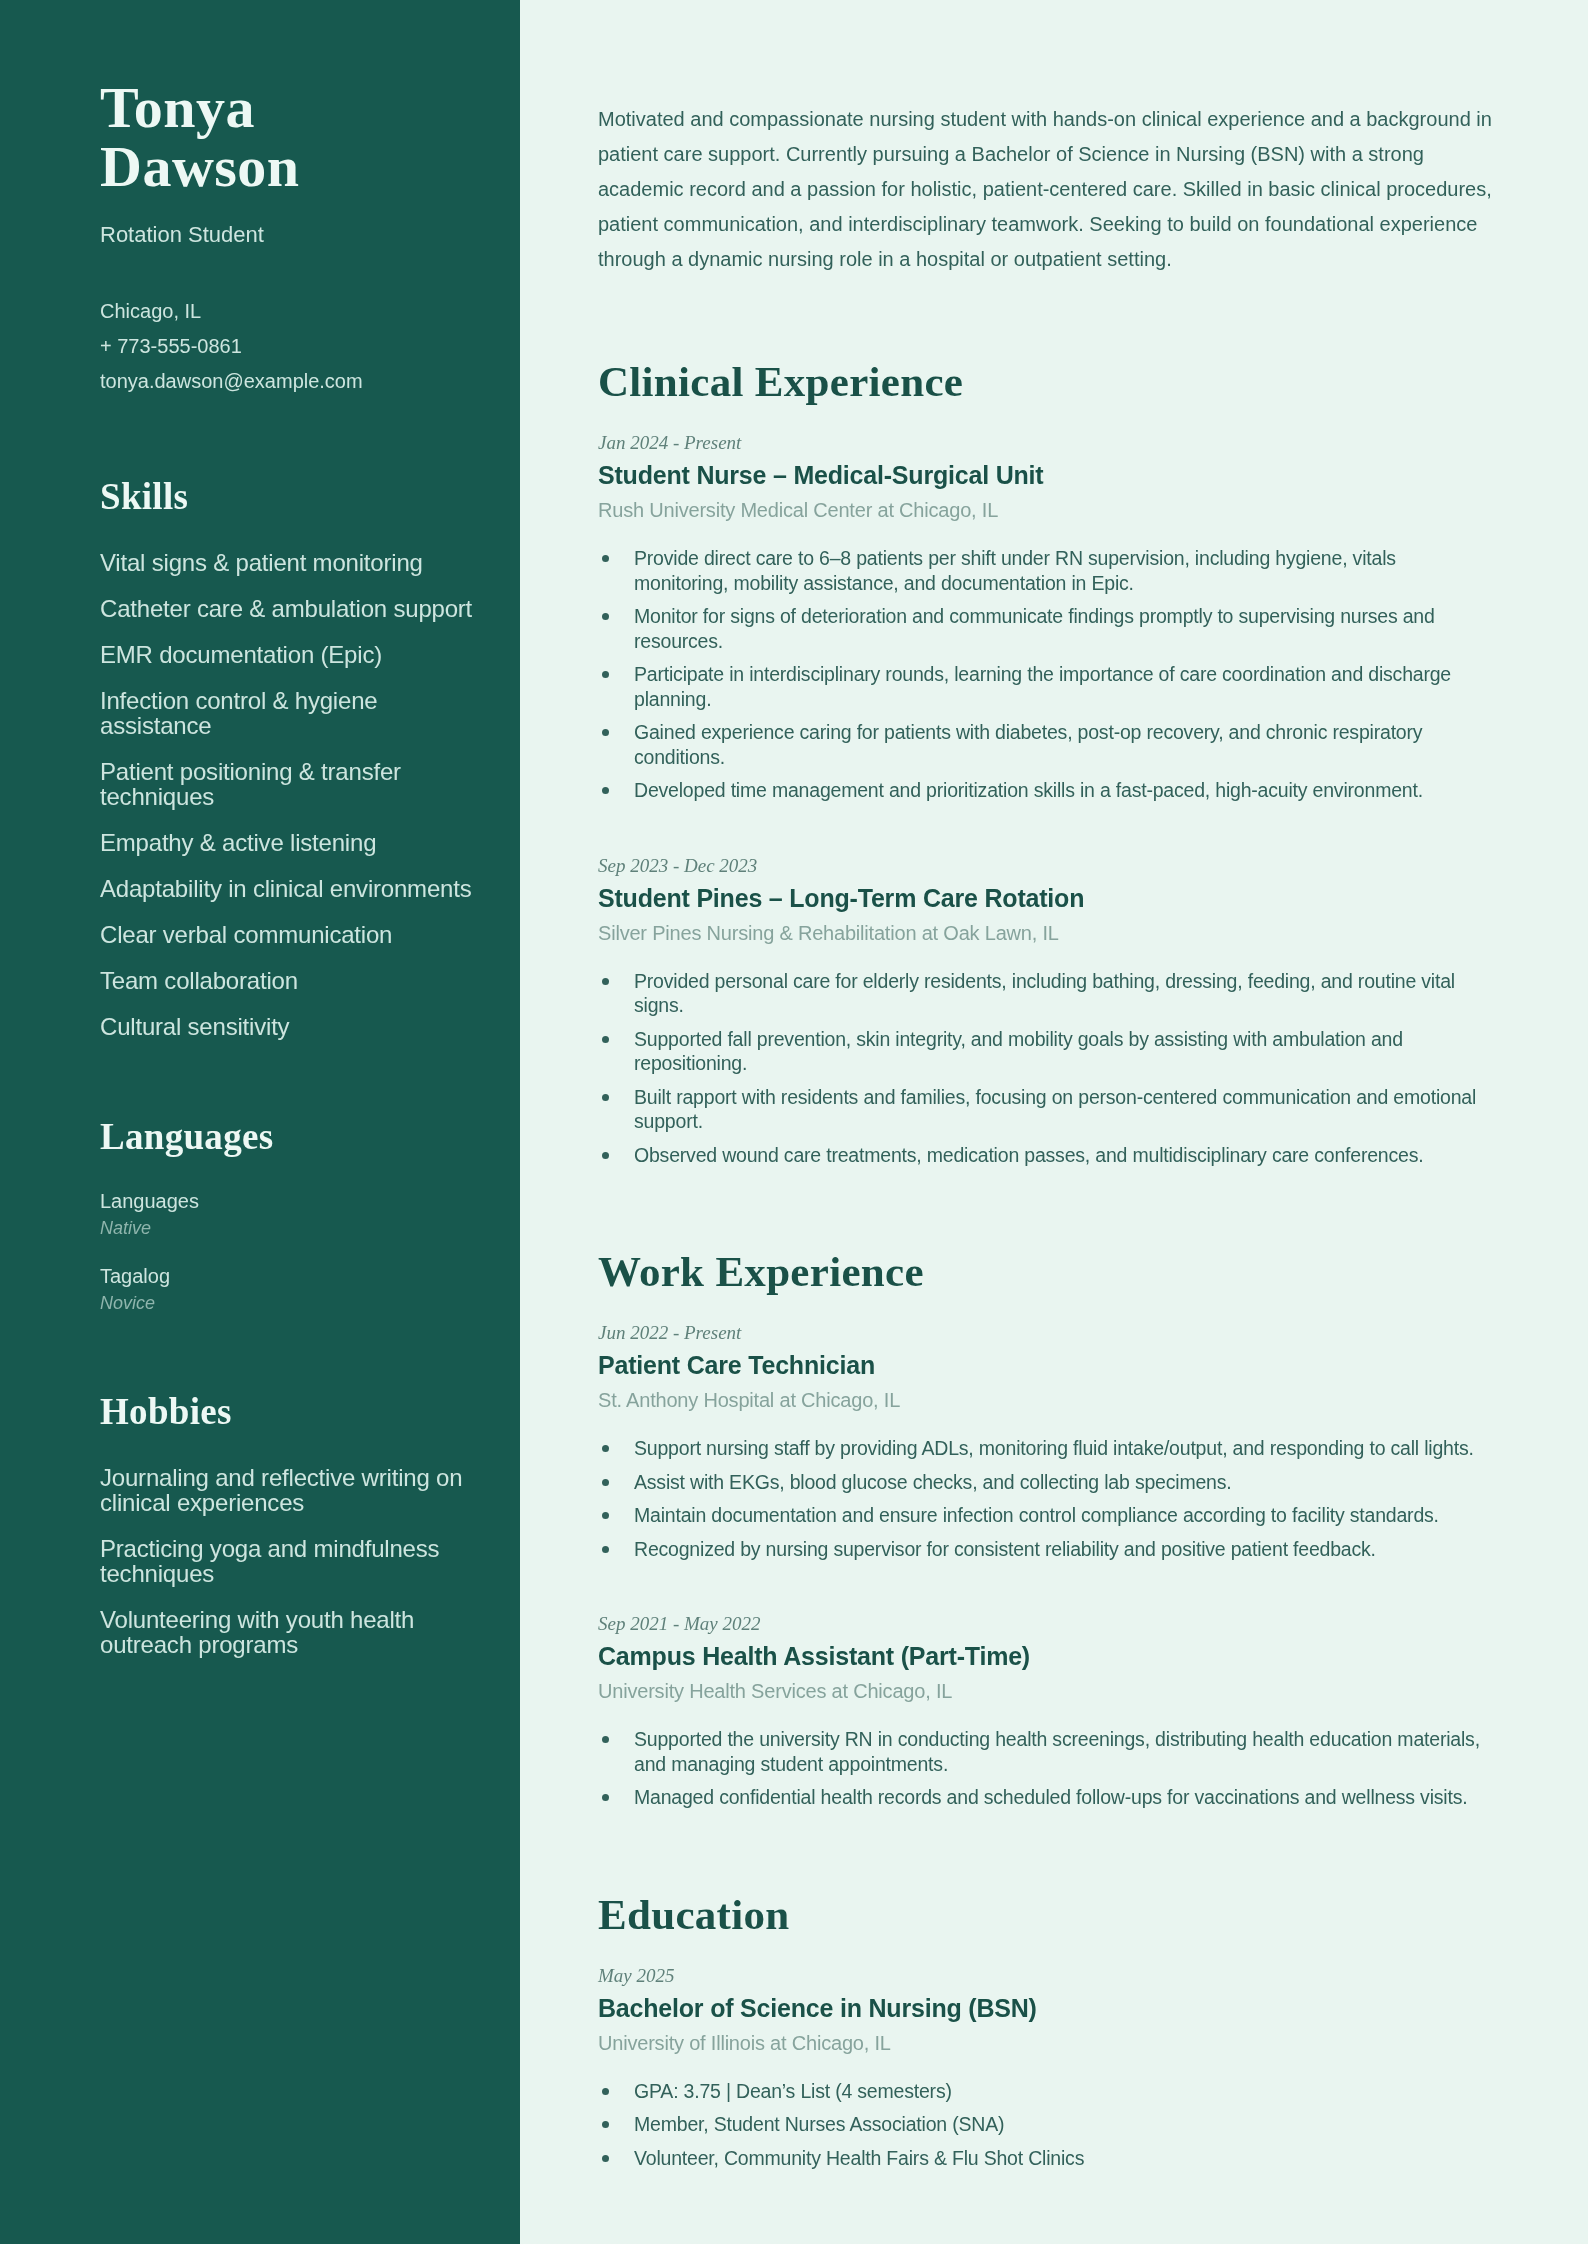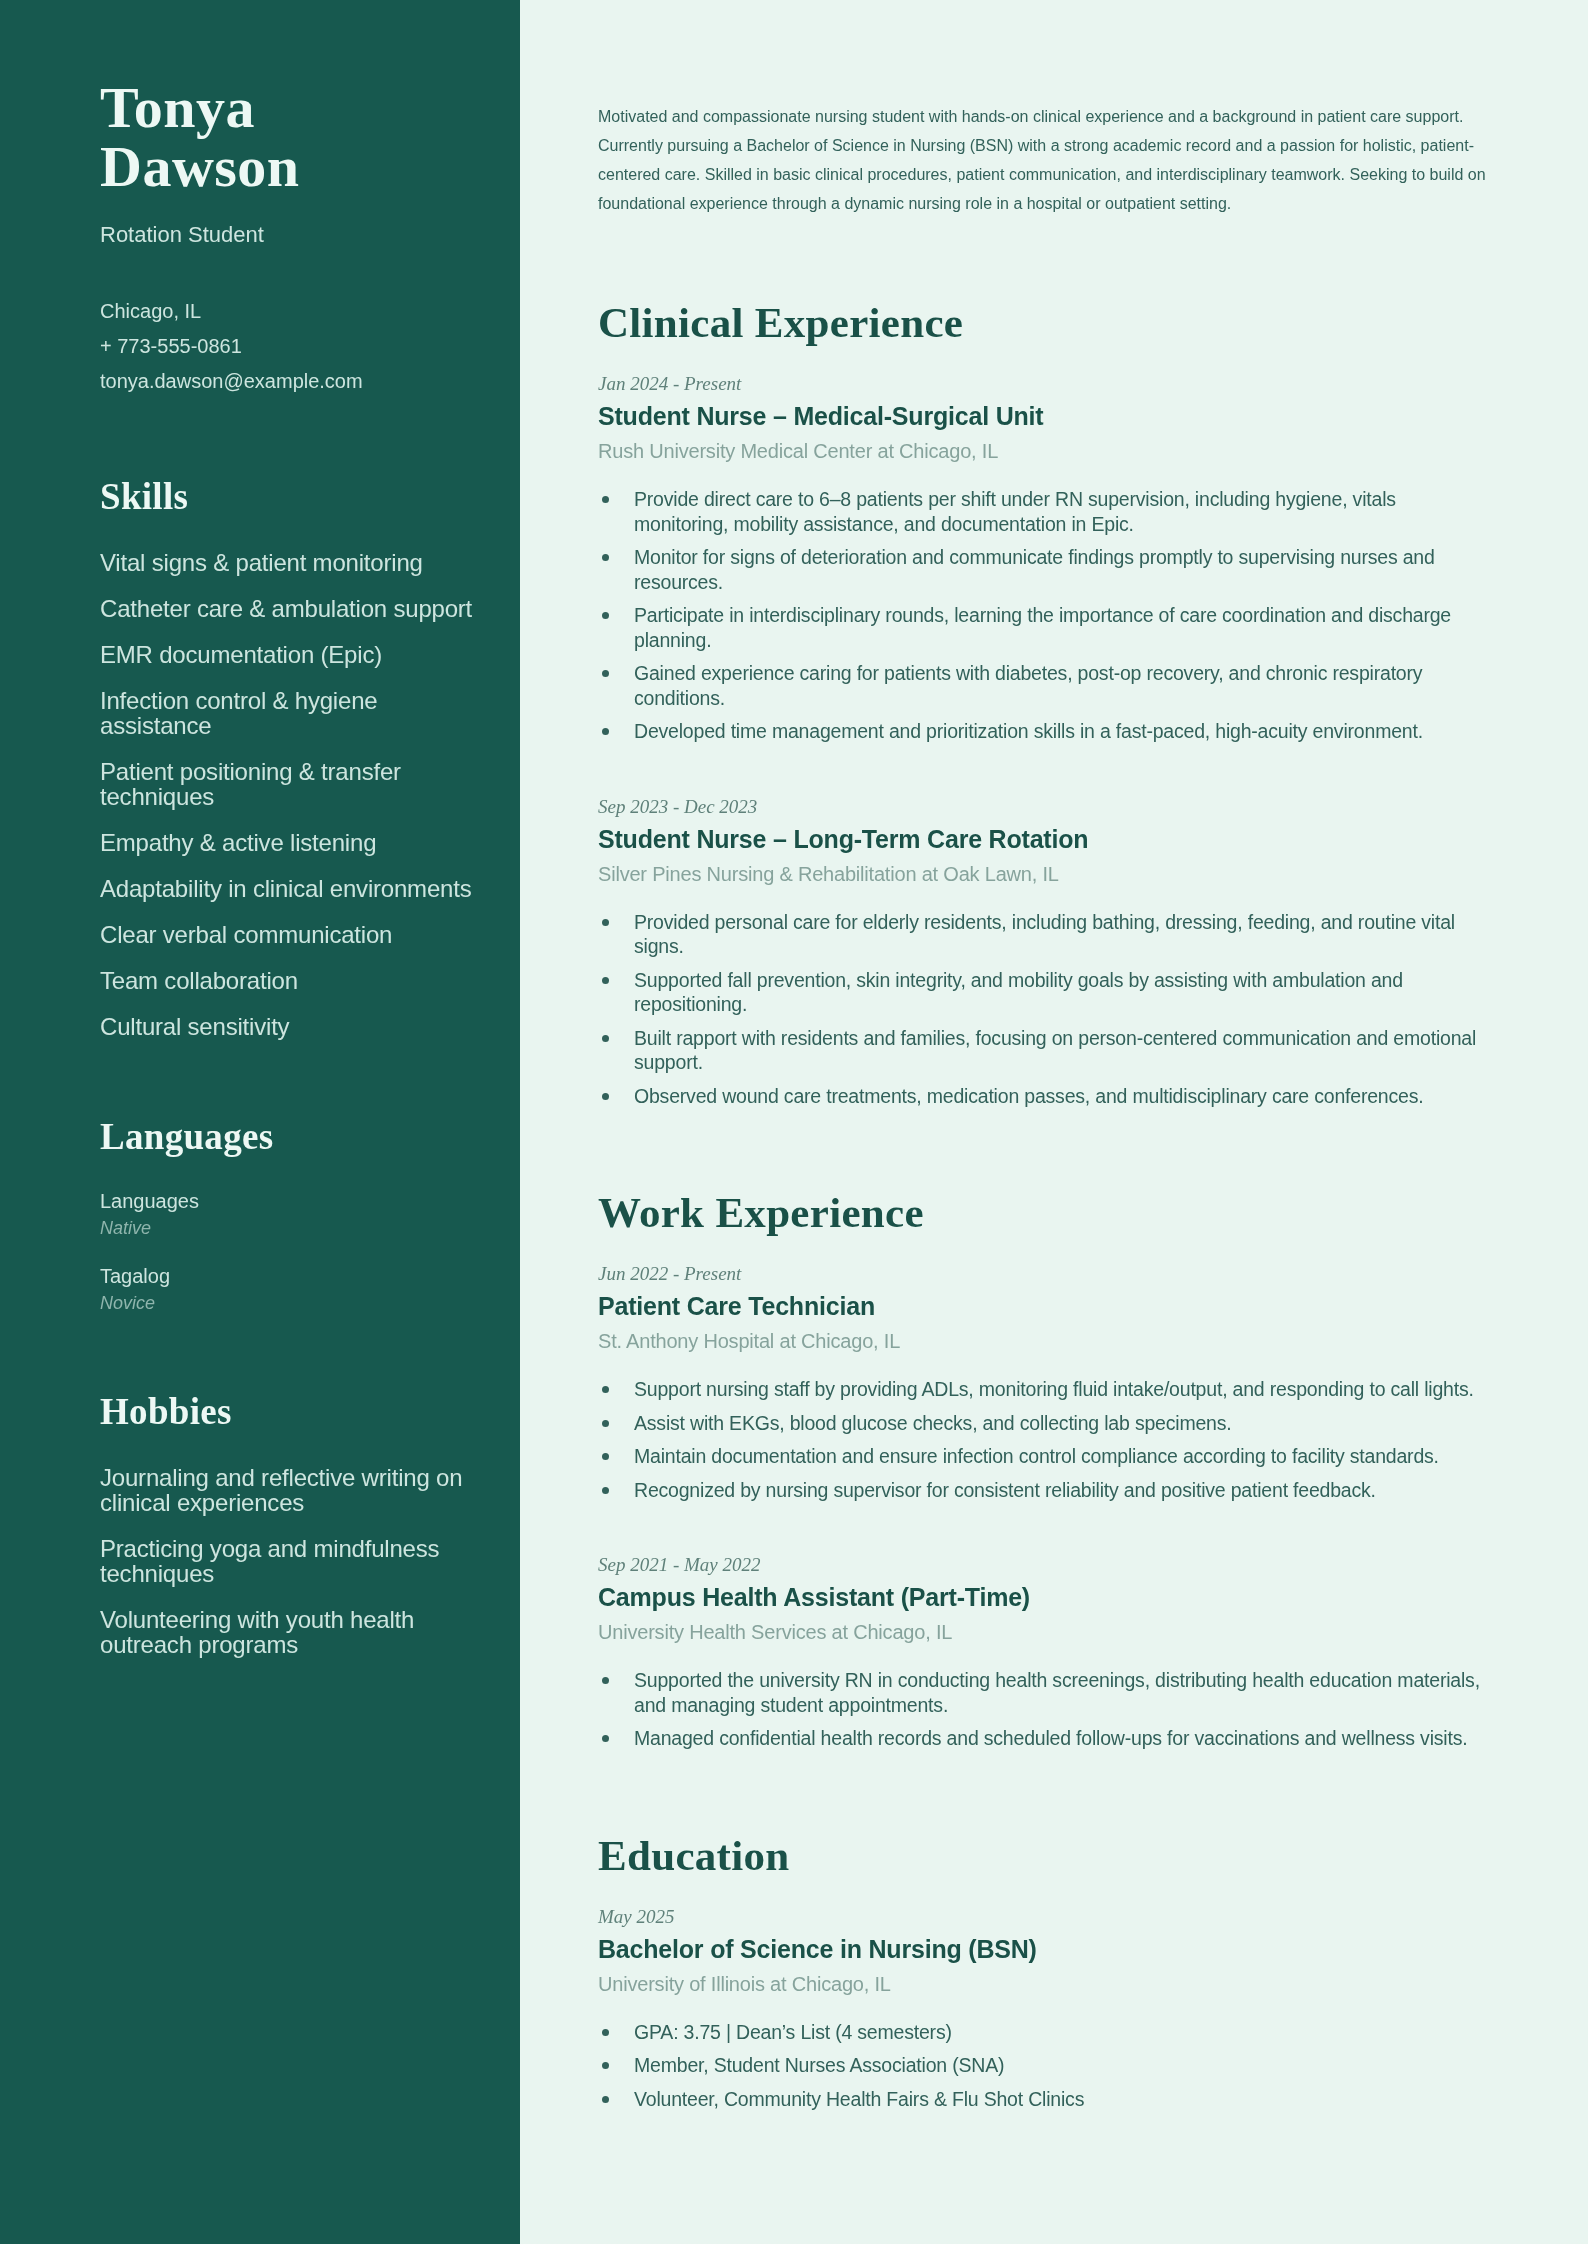--- a/index.html
+++ b/index.html
@@ -30,21 +30,21 @@
     color:var(--side-bright,#EDF8F4);
     margin-bottom:32px; letter-spacing:.3px;
   }
   .side-item { font-size:24px; letter-spacing:-0.2px; line-height:25px; margin-bottom:21px; }
   .lang { margin-bottom:26px; }
   .lang-name { font-size:20px; }
   .lang-level { font-size:18px; font-style:italic; color:var(--side-dim,#8FB5AD); margin-top:5px; }
 
   
   .main { flex:1; padding:102px 96px 90px 78px; }
-  .summary { font-size:16px; line-height:29px; color:var(--body-text,#32615A); max-width:900px; }
+  .summary { font-size:20px; line-height:35px; color:var(--body-text,#32615A); max-width:900px; }
   .rsection { margin-top:80px; }
   .sec-heading {
     font-family:"Liberation Serif", serif;
     font-size:43px; font-weight:700;
     color:var(--accent,#1A5148);
     margin-bottom:26px; letter-spacing:.3px;
   }
   .entry { margin-top:24px; margin-bottom:52px; }
   .entries .entry:last-child { margin-bottom:0; }
   .date { font-size:19px; font-style:italic; color:var(--date-text,#5F817A); margin-bottom:7px;font-family:Liberation Serif, serif; }
@@ -130,21 +130,21 @@
     <ul class="bullets">
                 <li>Provide direct care to 6–8 patients per shift under RN supervision, including hygiene, vitals monitoring, mobility assistance, and documentation in Epic.</li>
                 <li>Monitor for signs of deterioration and communicate findings promptly to supervising nurses and resources.</li>
                 <li>Participate in interdisciplinary rounds, learning the importance of care coordination and discharge planning.</li>
                 <li>Gained experience caring for patients with diabetes, post-op recovery, and chronic respiratory conditions.</li>
                 <li>Developed time management and prioritization skills in a fast-paced, high-acuity environment.</li>
               </ul>
   </article>
             <article class="entry">
     <p class="date">Sep 2023 - Dec 2023</p>
-    <h3 class="etitle">Student Nurse – Long-Term Care Rotation</h3>
+    <h3 class="etitle">Student Pines – Long-Term Care Rotation</h3>
     <p class="org">Silver Pines Nursing &amp; Rehabilitation at Oak Lawn, IL</p>
     <ul class="bullets">
                 <li>Provided personal care for elderly residents, including bathing, dressing, feeding, and routine vital signs.</li>
                 <li>Supported fall prevention, skin integrity, and mobility goals by assisting with ambulation and repositioning.</li>
                 <li>Built rapport with residents and families, focusing on person-centered communication and emotional support.</li>
                 <li>Observed wound care treatments, medication passes, and multidisciplinary care conferences.</li>
               </ul>
   </article>
           </div>
   </section>

